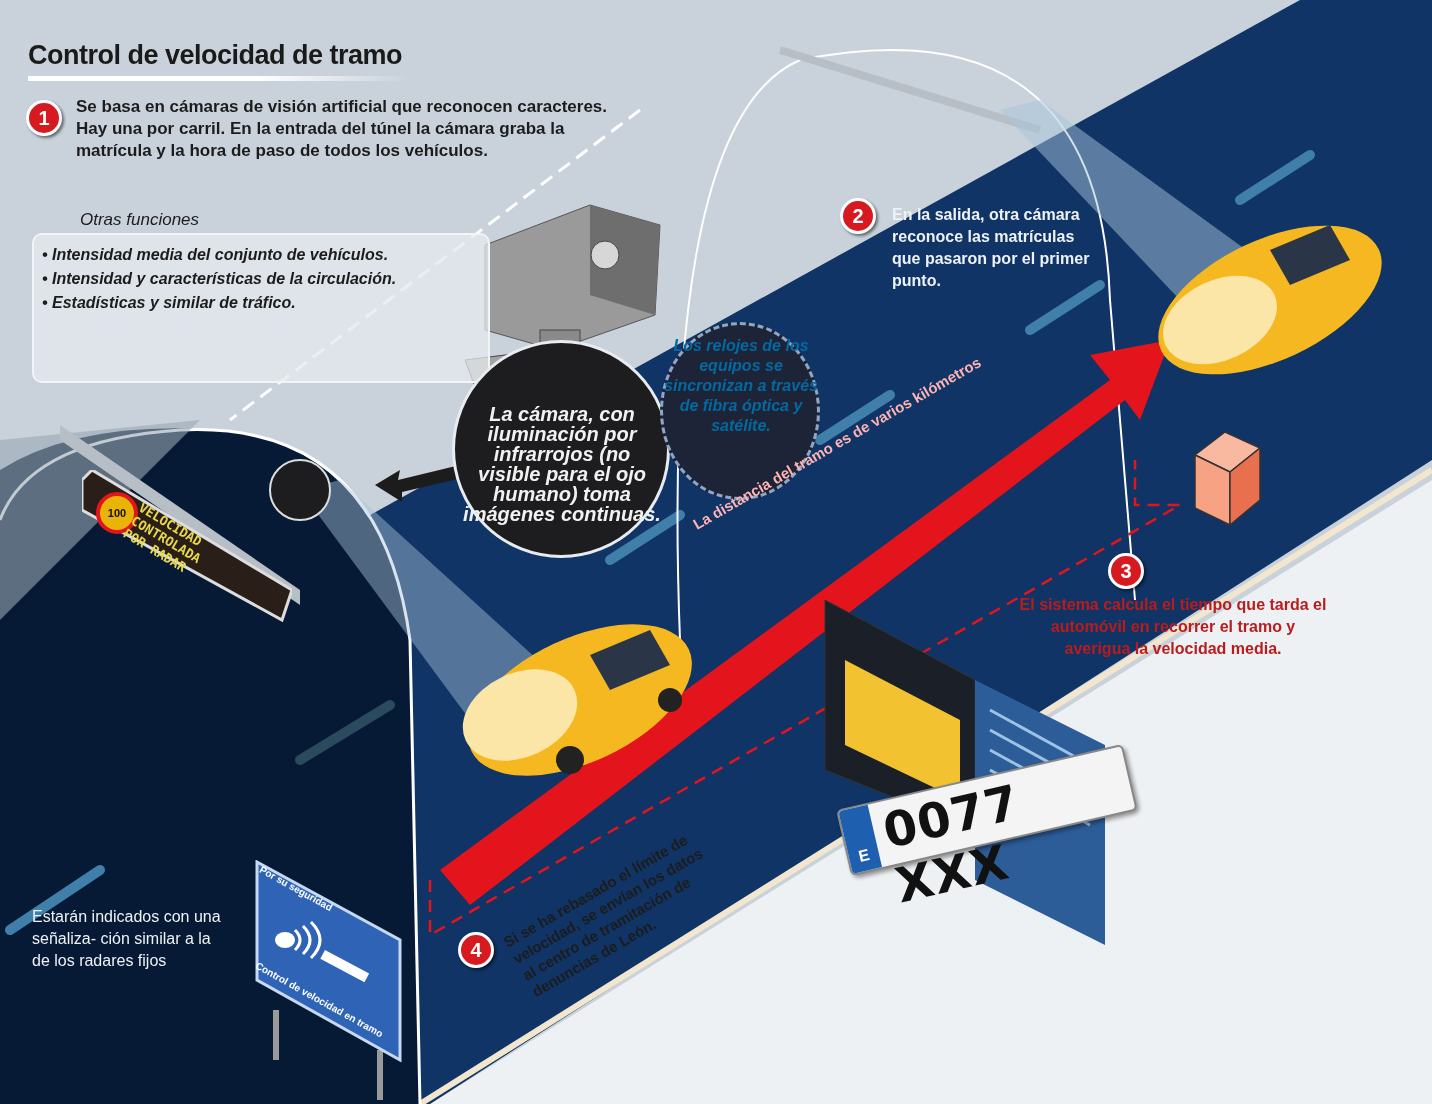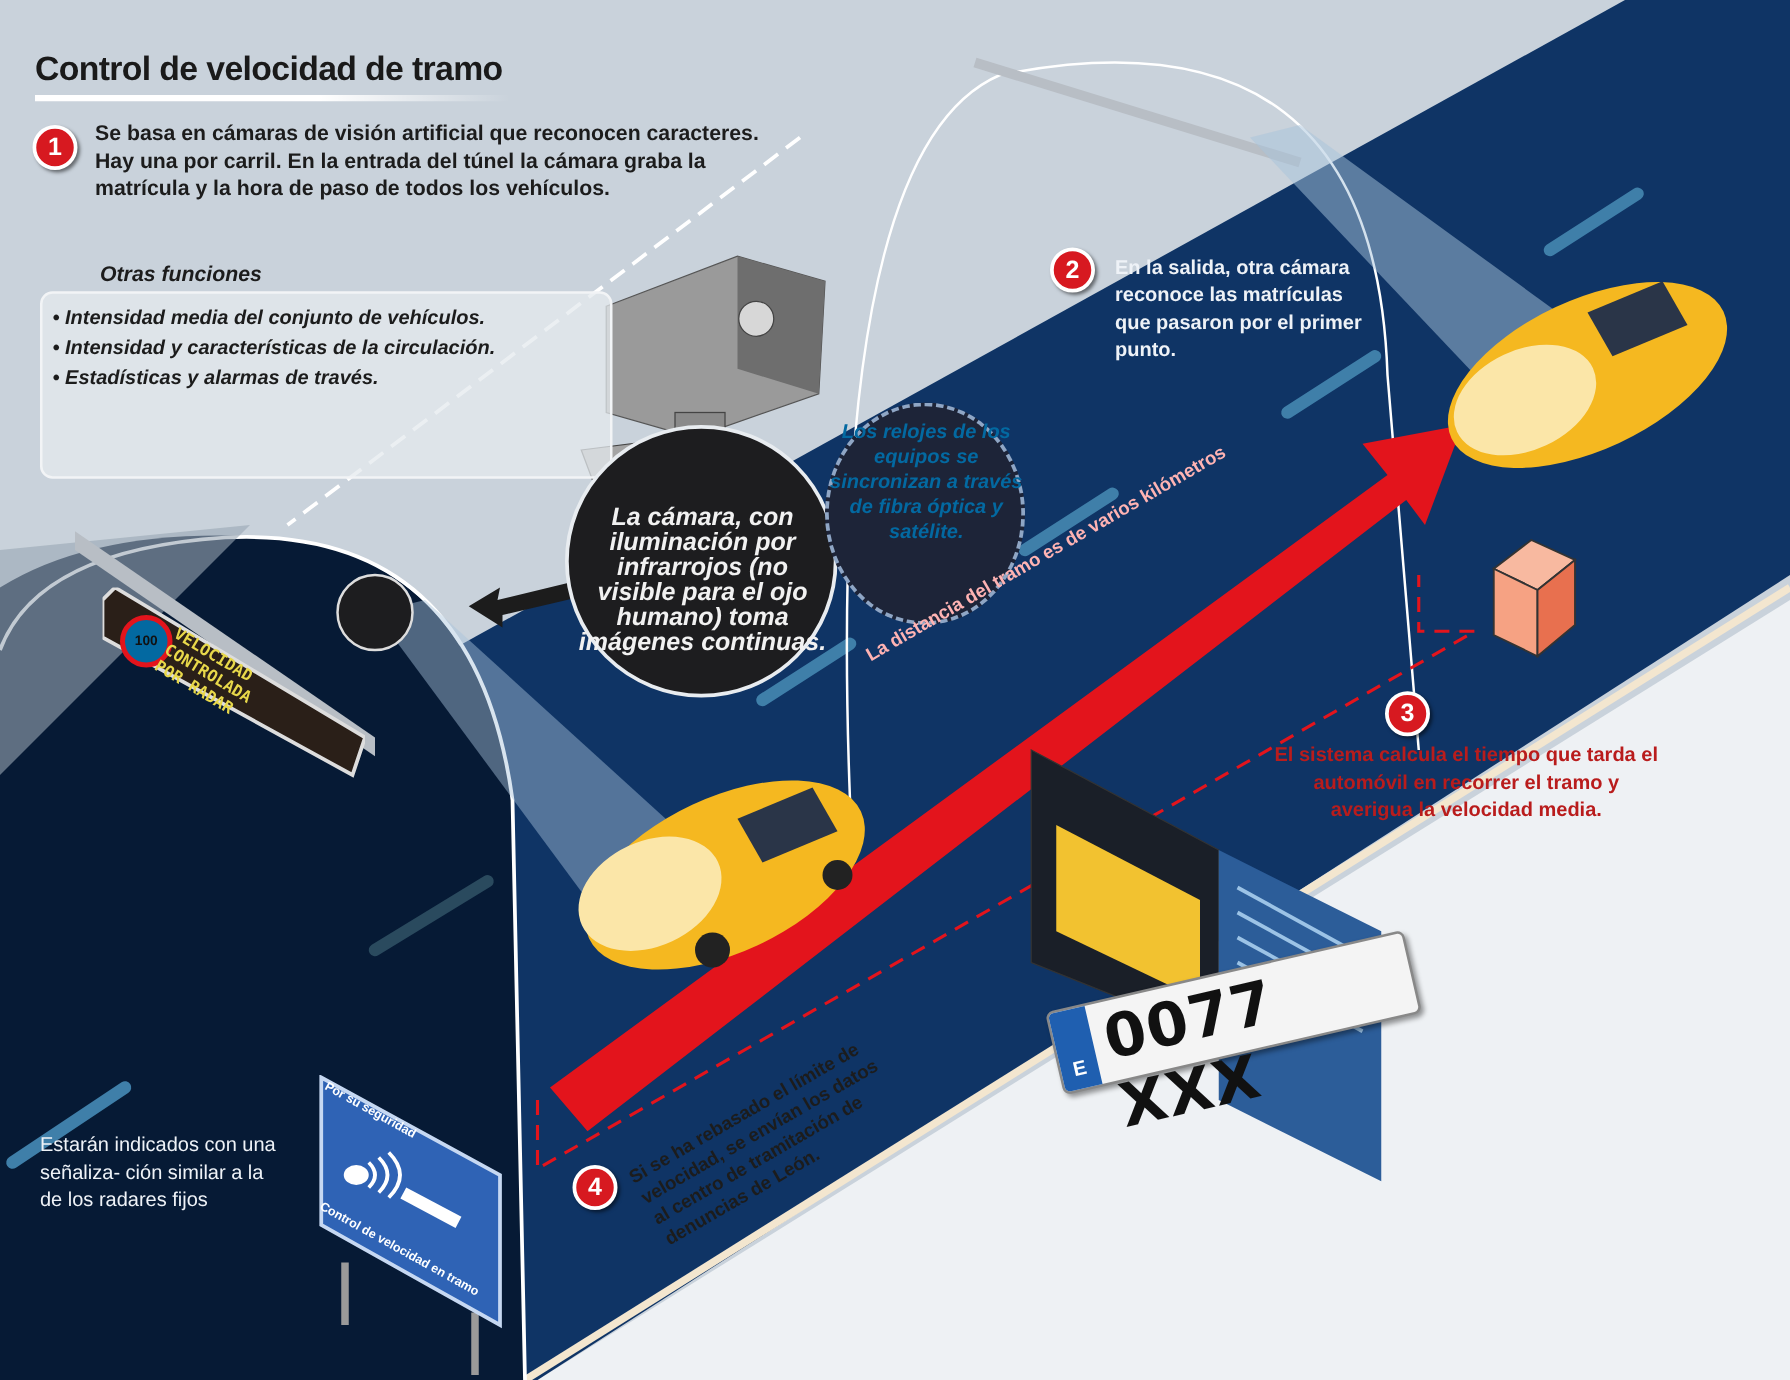--- a/index.html
+++ b/index.html
@@ -3,21 +3,21 @@
 <meta charset="utf-8">
 <style>
   html,body{margin:0;padding:0;}
   body{width:1432px;height:1104px;position:relative;overflow:hidden;background:#c9d2db;font-family:"Liberation Sans",sans-serif;}
   .abs{position:absolute;}
   svg.scene{position:absolute;left:0;top:0;}
   .title{left:28px;top:40px;font-size:27px;font-weight:bold;color:#1a1a1a;letter-spacing:-0.5px;}
   .title-underline{left:28px;top:76px;width:380px;height:5px;background:linear-gradient(90deg,#ffffff,#ffffff 60%,rgba(255,255,255,0));}
   .num{width:30px;height:30px;border-radius:50%;background:#d71920;border:3px solid #fff;box-shadow:2px 2px 3px rgba(0,0,0,.5);color:#fff;font-weight:bold;font-size:20px;text-align:center;line-height:30px;}
   .step1-text{left:76px;top:96px;width:560px;font-size:17px;font-weight:bold;color:#1c1c1c;line-height:22px;}
-  .otras-title{left:80px;top:210px;font-size:17px;font-weight:bold;font-style:italic;color:#1c1c1c;}
+  .otras-title{left:80px;top:210px;font-size:17px;font-weight:normal;font-style:italic;color:#1c1c1c;}
   .otras-box{left:32px;top:233px;width:458px;height:150px;border-radius:10px;background:rgba(228,233,238,0.75);border:2px solid #f2f4f6;box-sizing:border-box;padding:8px 0 0 8px;}
   .otras-box div{font-size:16px;font-style:italic;font-weight:bold;color:#1c1c1c;line-height:24px;}
   .bubble-cam{left:452px;top:340px;width:218px;height:218px;border-radius:50%;background:#1d1d1f;border:3px solid #e8ecf0;box-sizing:border-box;}
   .bubble-cam-text{left:462px;top:404px;width:200px;text-align:center;font-size:20px;font-weight:bold;font-style:italic;color:#f1f1f1;line-height:20px;}
   .bubble-sync{left:660px;top:322px;width:160px;height:178px;border-radius:50%;background:#1d2438;border:3px dashed #8fa6c5;box-sizing:border-box;}
   .bubble-sync-text{left:662px;top:336px;width:158px;text-align:center;font-size:16px;font-weight:bold;font-style:italic;color:#0369a1;line-height:20px;}
   .step2-text{left:892px;top:204px;width:200px;font-size:16px;font-weight:bold;color:#eef2f7;line-height:22px;}
   .step3-text{left:1018px;top:594px;width:310px;font-size:16px;font-weight:bold;color:#b91c1c;line-height:22px;text-align:center;}
   .distance-label{left:690px;top:518px;font-size:15px;font-weight:bold;color:#ffb3b3;transform:rotate(-30deg);transform-origin:left top;white-space:nowrap;}
   .step4-text{left:500px;top:935px;font-size:15px;font-weight:bold;color:#1c1c1c;line-height:19px;transform:rotate(-30deg);transform-origin:left top;white-space:nowrap;}
@@ -115,21 +115,21 @@
 <div class="abs title">Control de velocidad de tramo</div>
 <div class="abs title-underline"></div>
 
 <div class="abs num" style="left:26px;top:100px;">1</div>
 <div class="abs step1-text">Se basa en cámaras de visión artificial que reconocen caracteres. Hay una por carril. En la entrada del túnel la cámara graba la matrícula y la hora de paso de todos los vehículos.</div>
 
 <div class="abs otras-title">Otras funciones</div>
 <div class="abs otras-box">
   <div>• Intensidad media del conjunto de vehículos.</div>
   <div>• Intensidad y características de la circulación.</div>
-  <div>• Estadísticas y alarmas de través.</div>
+  <div>• Estadísticas y similar de tráfico.</div>
 </div>
 
 <div class="abs bubble-cam"></div>
 <div class="abs bubble-cam-text">La cámara, con iluminación por infrarrojos (no visible para el ojo humano) toma imágenes continuas.</div>
 
 <div class="abs bubble-sync"></div>
 <div class="abs bubble-sync-text">Los relojes de los equipos se sincronizan a través de fibra óptica y satélite.</div>
 
 <div class="abs num" style="left:840px;top:198px;">2</div>
 <div class="abs step2-text">En la salida, otra cámara reconoce las matrículas que pasaron por el primer punto.</div>
@@ -144,21 +144,21 @@
   <div>Si se ha rebasado el límite de</div>
   <div>velocidad, se envían los datos</div>
   <div>al centro de tramitación de</div>
   <div>denuncias de León.</div>
 </div>
 
 <div class="abs vms">
   <svg width="210" height="170" viewBox="0 0 210 170" style="position:absolute;left:-10px;top:0;">
     <polygon points="0,10 10,0 210,120 200,150 0,40" fill="#2a1f18" stroke="#ddd" stroke-width="3"></polygon>
   </svg>
-  <div class="abs" style="left:4px;top:22px;width:34px;height:34px;border-radius:50%;border:4px solid #e3141c;background:#0369a1;color:#111;font-size:11px;font-weight:bold;text-align:center;line-height:34px;">100</div>
+  <div class="abs" style="left:4px;top:22px;width:34px;height:34px;border-radius:50%;border:4px solid #e3141c;background:#eab308;color:#111;font-size:11px;font-weight:bold;text-align:center;line-height:34px;">100</div>
   <div class="abs" style="left:52px;top:30px;transform:rotate(31deg);transform-origin:left top;font-family:'DejaVu Sans Mono',monospace;font-size:13px;font-weight:bold;color:#e8d84a;line-height:15px;">
     <div>VELOCIDAD</div>
     <div>CONTROLADA</div>
     <div>POR RADAR</div>
   </div>
 </div>
 
 <div class="abs sign-note">Estarán indicados con una señaliza- ción similar a la de los radares fijos</div>
 
 <div class="abs road-sign">

